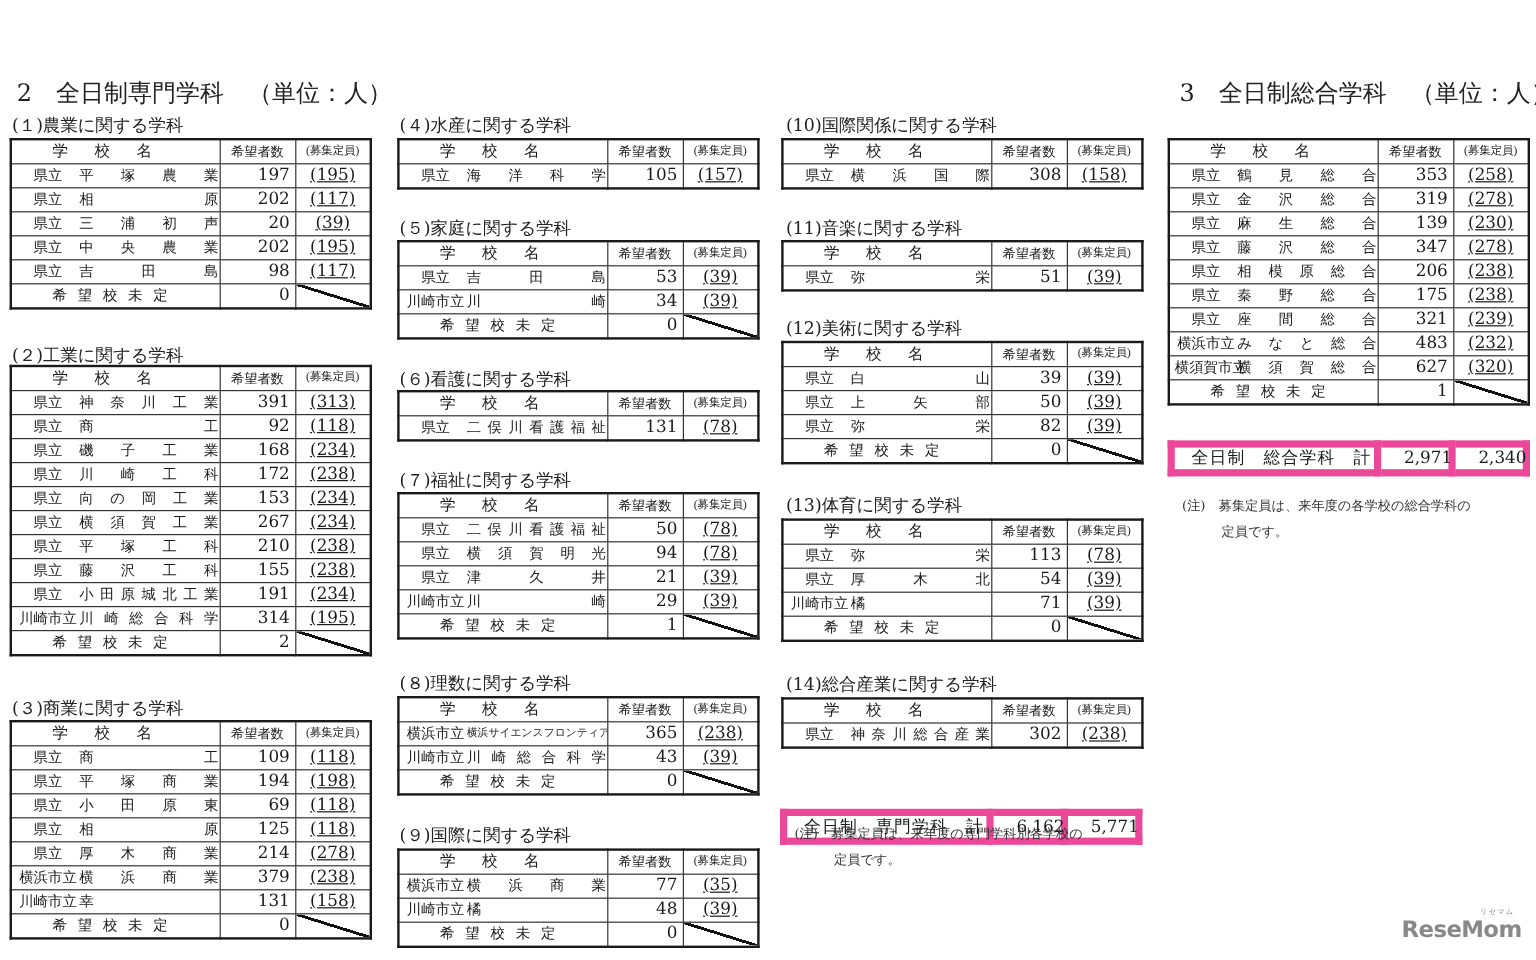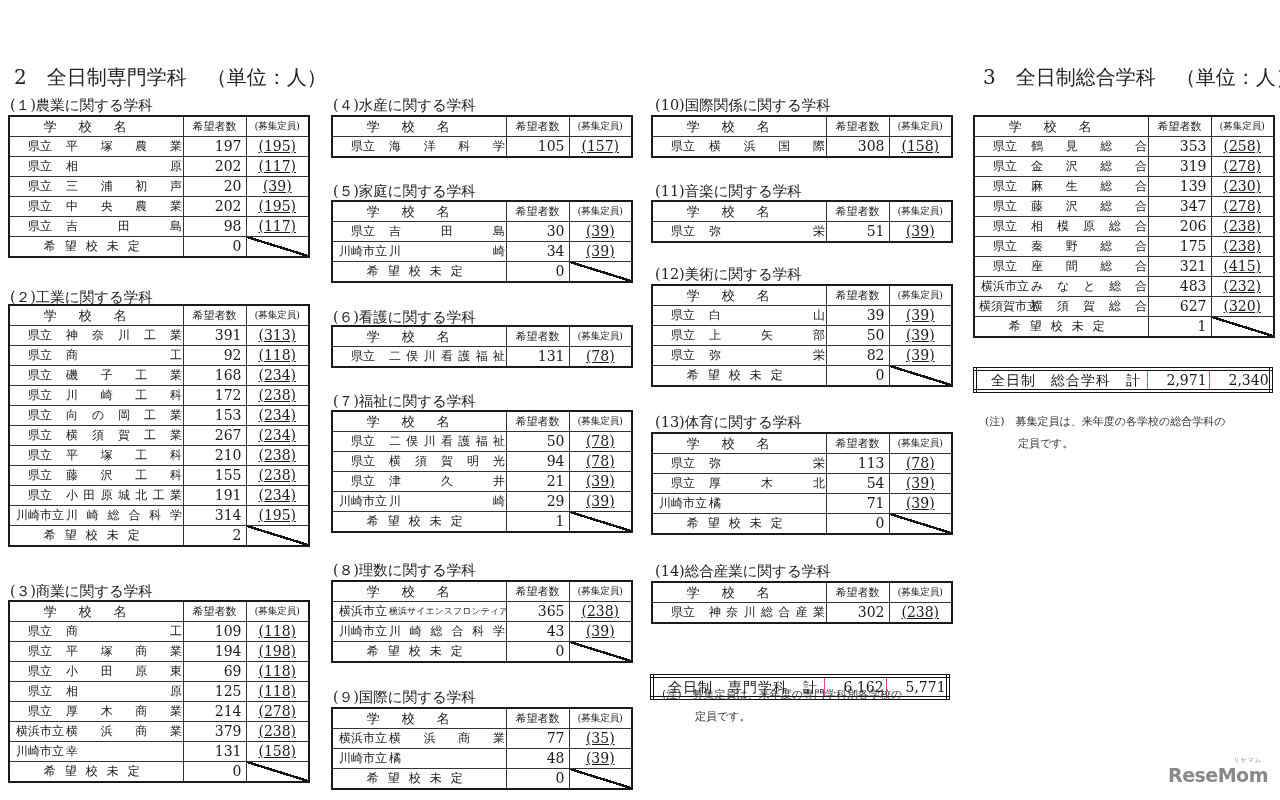--- a/index.html
+++ b/index.html
@@ -29,21 +29,21 @@
   td.quota { text-align: center; font-size: 14px; text-decoration: underline; }
   td.slash { position: relative; padding: 0; }
   td.slash::after {
     content: ""; position: absolute; left: 0; top: 0; width: 100%; height: 100%;
     background: linear-gradient(to top right, transparent calc(50% - 1.2px), #111 calc(50% - 1.2px), #111 calc(50% + 1.2px), transparent calc(50% + 1.2px));
   }
   table.total {
     position: absolute; border-collapse: collapse; table-layout: fixed;
     border: 4px double #111; font-size: 14px;
   }
-  table.total td { border: 1px solid #ec4899; height: 18px; line-height: 18px; padding: 0 19px; white-space: pre; margin-top: 20px; }
+  table.total td { border: 6px solid #ec4899; height: 18px; line-height: 18px; padding: 0 19px; white-space: pre; margin-top: 20px; }
   table.total td.tl { letter-spacing: 1px; padding-left: 14px; }
   table.total td.tv { text-align: right; }
   .note { position: absolute; font-size: 11px; line-height: 22px; color: #333; white-space: pre; }
   .logo {
     position: absolute; left: 1168px; top: 764px; font-family: "DejaVu Sans", "Liberation Sans", sans-serif;
     font-weight: bold; font-size: 19px; color: #888; letter-spacing: -0.5px;
   }
   .logo small { position: absolute; right: 6px; top: -8px; font-size: 6px; font-weight: normal; letter-spacing: 1px; }
 </style>
 </head>
@@ -251,21 +251,21 @@
         <col style="width:63px">
       </colgroup>
       <tbody>
         <tr>
     <th class="h-name">学校名</th>
     <th class="h-count">希望者数</th>
     <th class="h-quota">(募集定員)</th>
         </tr>
         <tr>
       <td class="name"><span class="pref">県立</span><span class="sch">吉田島</span></td>
-      <td class="count">30</td>
+      <td class="count">53</td>
       <td class="quota">(39)</td>
         </tr>
         <tr>
       <td class="name"><span class="pref">川崎市立</span><span class="sch">川崎</span></td>
       <td class="count">34</td>
       <td class="quota">(39)</td>
         </tr>
         <tr>
       <td class="name und">希望校未定</td>
       <td class="count">0</td>
@@ -561,21 +561,21 @@
       <td class="quota">(238)</td>
         </tr>
         <tr>
       <td class="name"><span class="pref">県立</span><span class="sch">秦野総合</span></td>
       <td class="count">175</td>
       <td class="quota">(238)</td>
         </tr>
         <tr>
       <td class="name"><span class="pref">県立</span><span class="sch">座間総合</span></td>
       <td class="count">321</td>
-      <td class="quota">(415)</td>
+      <td class="quota">(239)</td>
         </tr>
         <tr>
       <td class="name"><span class="pref">横浜市立</span><span class="sch">みなと総合</span></td>
       <td class="count">483</td>
       <td class="quota">(232)</td>
         </tr>
         <tr>
       <td class="name"><span class="pref">横須賀市立</span><span class="sch">横須賀総合</span></td>
       <td class="count">627</td>
       <td class="quota">(320)</td>

